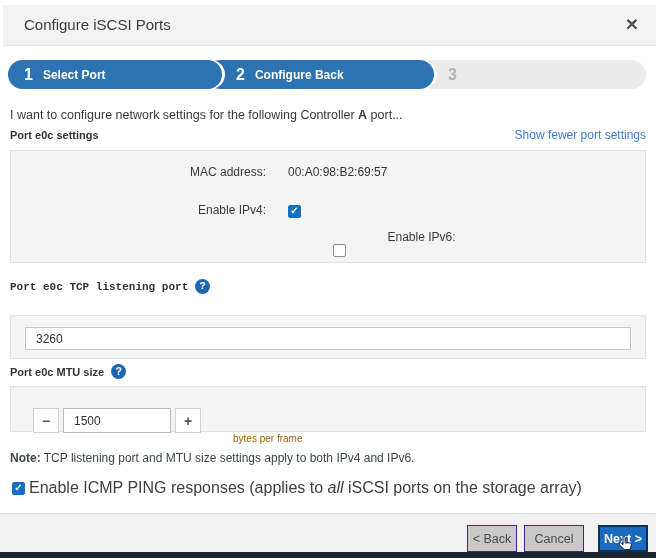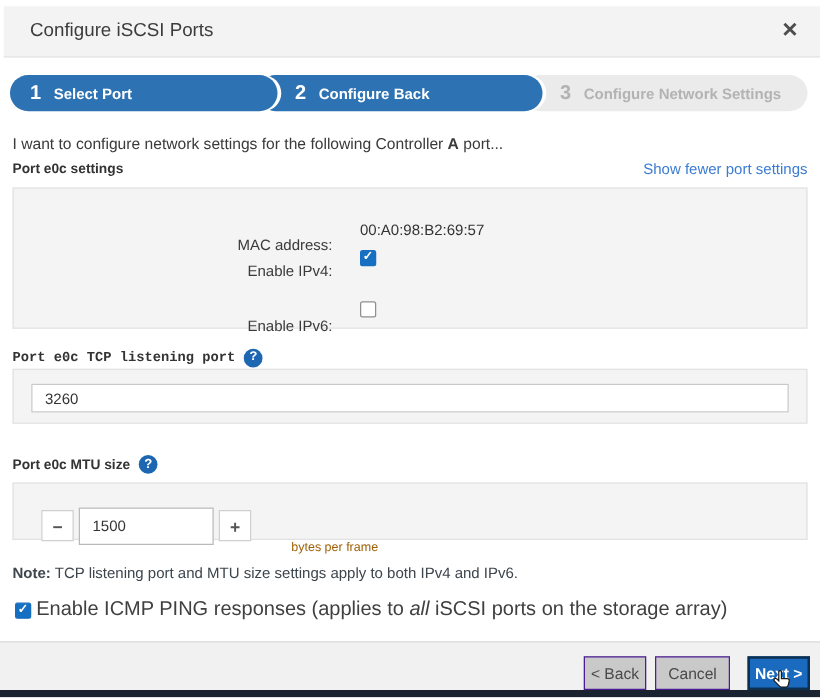--- a/index.html
+++ b/index.html
@@ -27,38 +27,38 @@
 
   
   .sec-row { position:absolute; left:10px; right:10px; display:flex; align-items:center; }
   .sec-h { font-size:11px; font-weight:bold; color:#333; }
   .help { display:inline-block; width:15px; height:15px; margin-left:7px; border-radius:50%; background:#1d67b2; color:#fff; font-size:10.5px; font-weight:bold; text-align:center; line-height:15px; cursor:pointer; }
   .link { position:absolute; right:0; font-size:12px; color:#3b7cd3; cursor:pointer; }
 
   
   .panel { position:absolute; left:10px; right:10px; background:#f4f4f4; border:1px solid #e2e2e2; }
   .p1 { top:150px; height:113px; }
-  .p2 { top:295px; height:44px;padding-left:12px; }
+  .p2 { top:315px; height:44px;padding-left:12px; }
   .p3 { top:386px; height:46px; }
 
   .prow { position:absolute; left:0; right:0; display:flex; align-items:center; }
-  .prow .plabel { width:255px; text-align:right; font-size:12px; color:#3a3a3a;margin-top:24px; }
+  .prow .plabel { width:255px; text-align:right; font-size:12px; color:#3a3a3a; }
   .prow .pval { margin-left:22px; font-size:12px; color:#333; }
 
   
   .cb { width:13px; height:13px; border:1px solid #8f8f8f; background:#fff; display:inline-flex; align-items:center; justify-content:center; cursor:pointer; border-radius:2px; }
   .cb.on { background:#176fc1; border-color:#176fc1; color:#fff; font-size:10px; font-weight:bold; line-height:1; }
 
   
   .tcp-input { position:absolute; left:14px; right:14px; top:11px; height:23px; border:1px solid #c9c9c9; background:#fff; font-family:"Liberation Sans", sans-serif; font-size:12px; color:#333; padding-left:10px; }
 
   
   .stepper { position:absolute; left:22px; top:10px; display:flex; align-items:center; }
   .step-btn { width:26px; height:25px; background:#fff; border:1px solid #cfcfcf; font-size:14px; font-weight:bold; color:#555; cursor:pointer; font-family:"Liberation Sans", sans-serif; }
-  .mtu-input { width:108px; height:30px; border:1px solid #b9b9b9; background:#fff; font-family:"Liberation Sans", sans-serif; font-size:12px; color:#333; padding-left:10px; margin:0 4px; }
+  .mtu-input { width:108px; height:25px; border:1px solid #b9b9b9; background:#fff; font-family:"Liberation Sans", sans-serif; font-size:12px; color:#333; padding-left:10px; margin:0 4px; }
   .mtu-unit { margin-left:32px; font-size:10px; color:#a16207;margin-top:36px; }
 
   
   .note { position:absolute; left:10px; top:451px; font-size:12px; color:#3d454d; }
   .note b { font-weight:bold; }
   .icmp { position:absolute; left:12px; top:479px; display:flex; align-items:center; }
   .icmp-lbl { margin-left:4px; font-size:16px; color:#404040; }
   .icmp-lbl i { font-style:italic; }
 
   
@@ -87,41 +87,40 @@
     <div class="step step-1">
       <span class="num">1</span>
       <span class="lbl">Select Port</span>
     </div>
     <div class="step step-2">
       <span class="num">2</span>
       <span class="lbl">Configure Back</span>
     </div>
     <div class="step step-3">
       <span class="num">3</span>
-      <span class="lbl">Configure Network Settings</span>
     </div>
   </div>
 
   <div class="intro"><span>I want to configure network settings for the following Controller </span><b>A</b><span> port...</span></div>
 
   <div class="sec-row" style="top:129px;">
     <span class="sec-h">Port e0c settings</span>
     <span class="link">Show fewer port settings</span>
   </div>
 
   <div class="panel p1">
     <div class="prow" style="top:14px;">
       <span class="plabel">MAC address:</span>
       <span class="pval">00:A0:98:B2:69:57</span>
     </div>
-    <div class="prow" style="top:35px;">
+    <div class="prow" style="top:52px;">
       <span class="plabel">Enable IPv4:</span>
       <span class="pval"><span class="cb on">✓</span></span>
     </div>
-    <div class="prow" style="top:79px;">
+    <div class="prow" style="top:79px;flex-direction:column;">
       <span class="plabel">Enable IPv6:</span>
       <span class="pval"><span class="cb"></span></span>
     </div>
   </div>
 
   <div class="sec-row" style="top:279px;font-family:Liberation Mono, monospace;">
     <span class="sec-h">Port e0c TCP listening port</span>
     <span class="help">?</span>
   </div>
 

